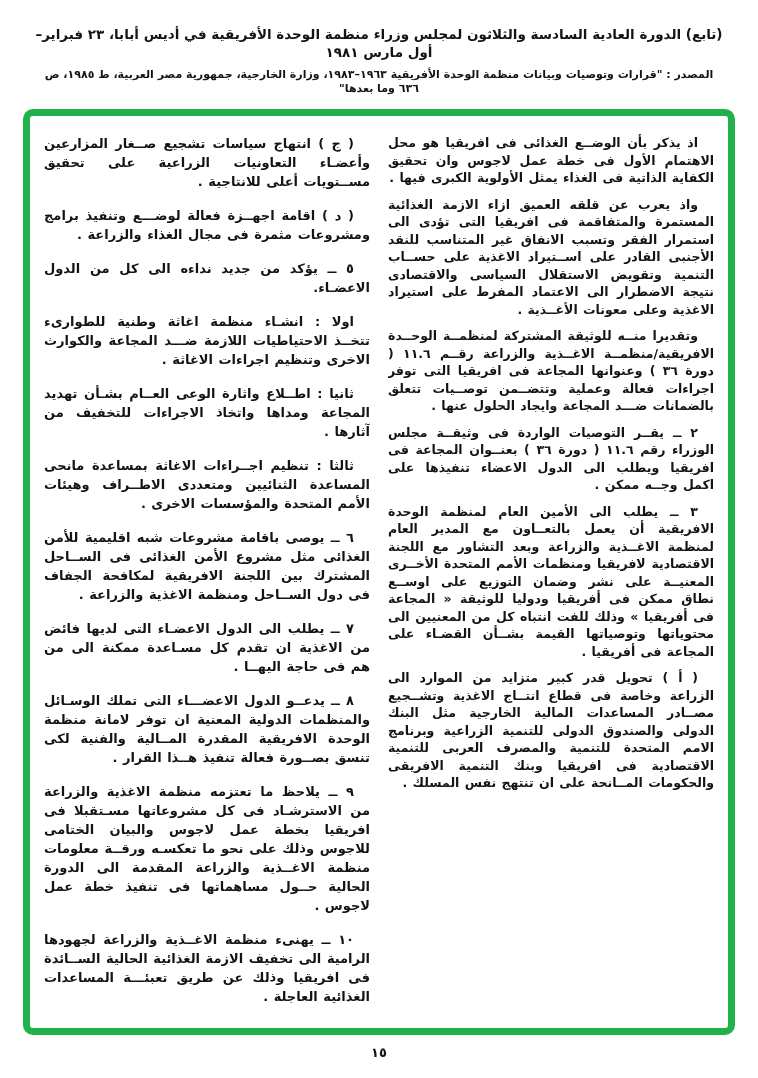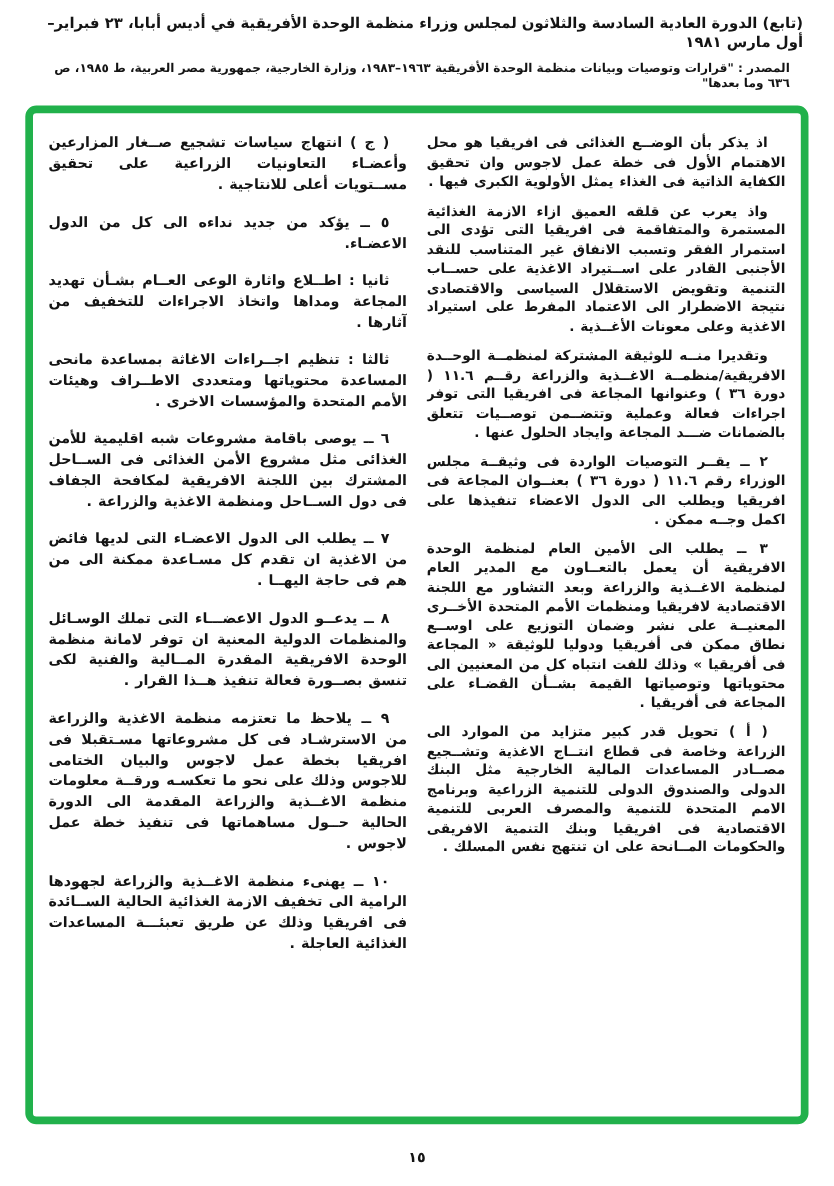--- a/index.html
+++ b/index.html
@@ -6,21 +6,22 @@
   .page{
     position:relative;
     width:758px;height:1078px;
     background:#ffffff;
     overflow:hidden;
     font-family:"DejaVu Sans",sans-serif;
     color:#141414;
   }
   .header{
     direction:rtl;
-    padding-top:12px;
+    text-align:center;
+    padding-top:25px;
   }
   .header-title{
     font-size:13.5px;
     font-weight:bold;
     letter-spacing:0;
     padding:0 28px;
     line-height:18px;
   }
   .header-source{
     font-size:11px;
@@ -93,23 +94,25 @@
       <div class="col col-right">
           <p class="para">اذ يذكر بأن الوضــع الغذائى فى افريقيا هو محل الاهتمام الأول فى خطة عمل لاجوس وان تحقيق الكفاية الذاتية فى الغذاء يمثل الأولوية الكبرى فيها .</p>
           <p class="para">واذ يعرب عن قلقه العميق ازاء الازمة الغذائية المستمرة والمتفاقمة فى افريقيا التى تؤدى الى استمرار الفقر وتسبب الانفاق غير المتناسب للنقد الأجنبى القادر على اســتيراد الاغذية على حســاب التنمية وتقويض الاستقلال السياسى والاقتصادى نتيجة الاضطرار الى الاعتماد المفرط على استيراد الاغذية وعلى معونات الأغــذية .</p>
           <p class="para">وتقديرا منــه للوثيقة المشتركة لمنظمــة الوحــدة الافريقية/منظمــة الاغــذية والزراعة رقــم ١١.٦ ( دورة ٣٦ ) وعنوانها المجاعة فى افريقيا التى توفر اجراءات فعالة وعملية وتتضــمن توصــيات تتعلق بالضمانات ضـــد المجاعة وايجاد الحلول عنها .</p>
           <p class="para">٢ ــ يقــر التوصيات الواردة فى وثيقــة مجلس الوزراء رقم ١١.٦ ( دورة ٣٦ ) بعنــوان المجاعة فى افريقيا ويطلب الى الدول الاعضاء تنفيذها على اكمل وجــه ممكن .</p>
           <p class="para">٣ ــ يطلب الى الأمين العام لمنظمة الوحدة الافريقية أن يعمل بالتعــاون مع المدير العام لمنظمة الاغــذية والزراعة وبعد التشاور مع اللجنة الاقتصادية لافريقيا ومنظمات الأمم المتحدة الأخــرى المعنيــة على نشر وضمان التوزيع على اوســع نطاق ممكن فى أفريقيا ودوليا للوثيقة « المجاعة فى أفريقيا » وذلك للفت انتباه كل من المعنيين الى محتوياتها وتوصياتها القيمة بشــأن القضـاء على المجاعة فى أفريقيا .</p>
           <p class="para">( أ ) تحويل قدر كبير متزايد من الموارد الى الزراعة وخاصة فى قطاع انتــاج الاغذية وتشــجيع مصــادر المساعدات المالية الخارجية مثل البنك الدولى والصندوق الدولى للتنمية الزراعية وبرنامج الامم المتحدة للتنمية والمصرف العربى للتنمية الاقتصادية فى افريقيا وبنك التنمية الافريقى والحكومات المــانحة على ان تنتهج نفس المسلك .</p>
         </div>
       <div class="col col-left">
           <p class="para">( ج ) انتهاج سياسات تشجيع صــغار المزارعين وأعضـاء التعاونيات الزراعية على تحقيق مســتويات أعلى للانتاجية .</p>
+          <p class="para">( د ) اقامة اجهــزة فعالة لوضـــع وتنفيذ برامج ومشروعات مثمرة فى مجال الغذاء والزراعة .</p>
           <p class="para">٥ ــ يؤكد من جديد نداءه الى كل من الدول الاعضـاء.</p>
+          <p class="para">اولا : انشـاء منظمة اغاثة وطنية للطوارىء تتخــذ الاحتياطيات اللازمة ضـــد المجاعة والكوارث الاخرى وتنظيم اجراءات الاغاثة .</p>
           <p class="para">ثانيا : اطــلاع واثارة الوعى العــام بشـأن تهديد المجاعة ومداها واتخاذ الاجراءات للتخفيف من آثارها .</p>
-          <p class="para">ثالثا : تنظيم اجــراءات الاغاثة بمساعدة مانحى المساعدة محتوياتها ومتعددى الاطــراف وهيئات الأمم المتحدة والمؤسسات الاخرى .</p>
+          <p class="para">ثالثا : تنظيم اجــراءات الاغاثة بمساعدة مانحى المساعدة الثنائيين ومتعددى الاطــراف وهيئات الأمم المتحدة والمؤسسات الاخرى .</p>
           <p class="para">٦ ــ يوصى باقامة مشروعات شبه اقليمية للأمن الغذائى مثل مشروع الأمن الغذائى فى الســاحل المشترك بين اللجنة الافريقية لمكافحة الجفاف فى دول الســاحل ومنظمة الاغذية والزراعة .</p>
           <p class="para">٧ ــ يطلب الى الدول الاعضـاء التى لديها فائض من الاغذية ان تقدم كل مسـاعدة ممكنة الى من هم فى حاجة اليهــا .</p>
           <p class="para">٨ ــ يدعــو الدول الاعضـــاء التى تملك الوسـائل والمنظمات الدولية المعنية ان توفر لامانة منظمة الوحدة الافريقية المقدرة المــالية والفنية لكى تنسق بصــورة فعالة تنفيذ هــذا القرار .</p>
           <p class="para">٩ ــ يلاحظ ما تعتزمه منظمة الاغذية والزراعة من الاسترشـاد فى كل مشروعاتها مسـتقبلا فى افريقيا بخطة عمل لاجوس والبيان الختامى للاجوس وذلك على نحو ما تعكسـه ورقــة معلومات منظمة الاغــذية والزراعة المقدمة الى الدورة الحالية حــول مساهماتها فى تنفيذ خطة عمل لاجوس .</p>
           <p class="para">١٠ ــ يهنىء منظمة الاغــذية والزراعة لجهودها الرامية الى تخفيف الازمة الغذائية الحالية الســائدة فى افريقيا وذلك عن طريق تعبئـــة المساعدات الغذائية العاجلة .</p>
         </div>
     </div>
   </div>
 
   <div class="page-number">١٥</div>

